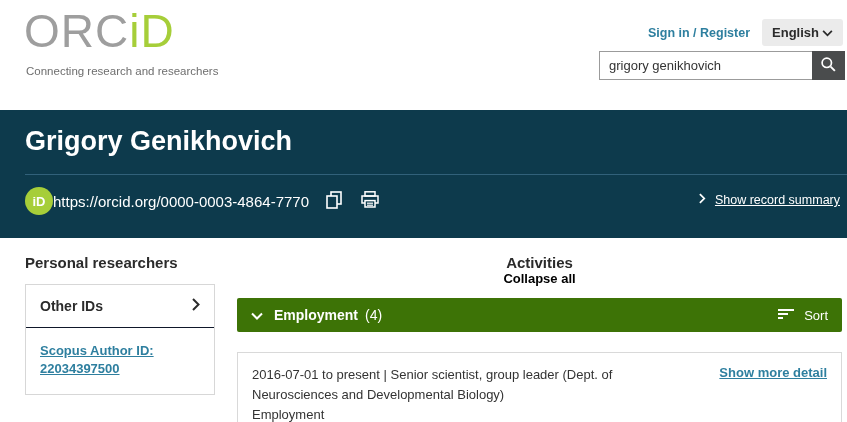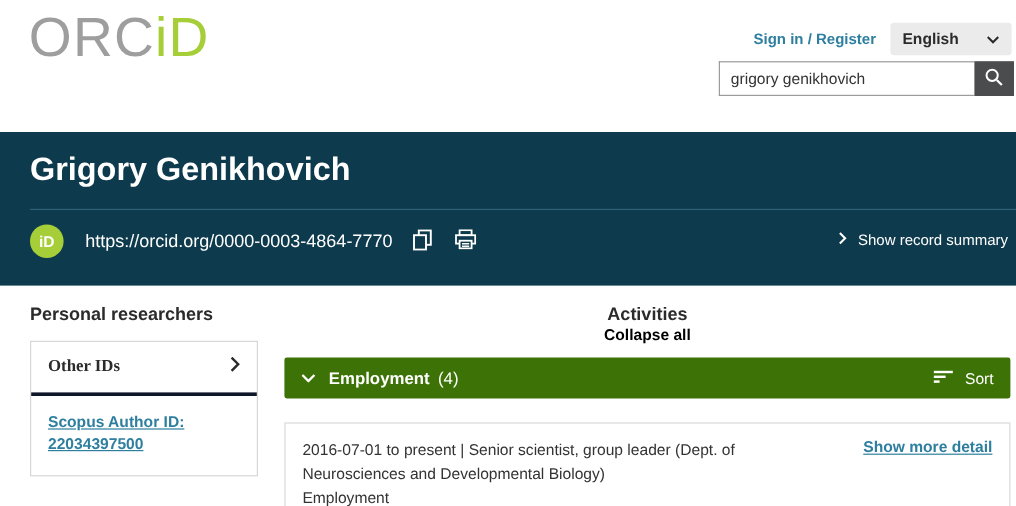--- a/index.html
+++ b/index.html
@@ -9,51 +9,51 @@
   
   .header { position:relative; height:110px; background:#fff; }
   .logo { position:absolute; left:24px; top:6px; font-size:46px; font-weight:500;
     letter-spacing:1px; line-height:1.1; cursor:pointer; }
   .logo .orc { color:#9e9e9e; }
   .logo .idg { color:#a6ce39; }
   .tagline { position:absolute; left:26px; top:65px; font-size:11.5px; color:#6e6e6e; }
 
   .topnav { position:absolute; top:19px; right:4px; display:flex; align-items:center; gap:12px; }
   .signin { color:#2e7f9f; font-size:12.5px; font-weight:700; text-decoration:none; cursor:pointer; }
-  .lang-btn { display:flex; align-items:center; gap:23px; background:#ebebeb; border:none;
+  .lang-btn { display:flex; align-items:center; gap:3px; background:#ebebeb; border:none;
     border-radius:3px; padding:6px 10px; font-family:inherit; font-size:13px; font-weight:700;
     color:#2b2b2b; cursor:pointer; }
 
   .search-wrap { position:absolute; top:51px; right:2px; display:flex; }
   .search-input { width:213px; height:29px; border:1px solid #9b9b9b; border-right:none;
     padding:0 9px; font-family:inherit; font-size:13px; color:#333; outline:none; }
   .search-btn { width:33px; height:29px; background:#4a4c4d; border:none; display:flex;
     align-items:center; justify-content:center; cursor:pointer; }
 
   
   .banner { position:relative; height:128px; background:#0d3a4c; color:#fff; }
   .person-name { position:absolute; left:25px; top:16px; font-size:27px; font-weight:700; }
   .banner-divider { position:absolute; left:25px; right:0; top:64px;
     border-top:1px solid #31617a; }
   .id-row { position:absolute; left:25px; top:77px; display:flex; align-items:center; }
   .id-badge { width:28px; height:28px; border-radius:50%; background:#a6ce39; color:#fff;
     font-weight:700; font-size:13px; display:flex; align-items:center; justify-content:center; }
-  .orcid-url { margin-left:18px; font-size:15px; color:#fff; text-decoration:none; cursor:pointer; }
+  .orcid-url { margin-left:0; font-size:15px; color:#fff; text-decoration:none; cursor:pointer; }
   .icon-btn { background:none; border:none; margin-left:15px; padding:2px; cursor:pointer;
     display:flex; align-items:center; }
   .summary-link { position:absolute; right:7px; top:83px; display:flex; align-items:center;
-    gap:9px; font-size:12.5px; color:#fff; cursor:pointer; }
+    gap:9px; font-size:12.5px; color:#fff; cursor:pointer;text-decoration:underline; }
 
   
   .content { display:flex; padding:16px 0 0 25px; gap:22px; }
   .sidebar { width:190px; flex:none; }
   .side-title { font-size:15px; font-weight:700; color:#2b2b2b; }
   .side-box { margin-top:13px; border:1px solid #d7d7d7; background:#fff; }
   .side-box-head { display:flex; justify-content:space-between; align-items:center;
-    padding:12px 14px; border-bottom:3px solid #0f172a; cursor:pointer;font-family:Liberation Serif, serif; }
+    padding:12px 14px; border-bottom:1px solid #0f172a; cursor:pointer; }
   .side-box-head .lbl { font-size:14px; font-weight:700; color:#2b2b2b; }
   .side-box-body { padding:13px 14px 17px; }
   .teal-link { color:#2e7f9f; font-size:13px; text-decoration:underline; cursor:pointer;font-weight:bold; }
 
   .main { width:605px; flex:none; }
   .main-head { display:flex; justify-content:space-between; align-items:center;flex-direction:column; }
   .main-title { font-size:15px; font-weight:700; color:#2b2b2b; }
   .collapse-all { color:#000000; font-size:13px; font-weight:700; text-decoration:none; cursor:pointer; }
 
   .section-bar { margin-top:12px; height:34px; background:#3d7306; color:#fff;
@@ -71,20 +71,21 @@
   .card-body { display:flex; justify-content:space-between; align-items:flex-start;
     padding:12px 14px 13px; }
   .detail-text { font-size:13px; color:#333; line-height:1.55; max-width:495px; }
   .show-more { font-size:13px; white-space:nowrap; margin-left:18px; }
 </style>
 </head>
 <body>
 
 <div class="header">
   <div class="logo"><span class="orc">ORC</span><span class="idg">iD</span></div>
+  <div class="tagline">Connecting research and researchers</div>
 
   <div class="topnav">
     <a class="signin">Sign in / Register</a>
     <button class="lang-btn">
       <span>English</span>
       <span>
         <svg width="11" height="7" viewBox="0 0 12 8">
             <polyline points="1,1 6,6 11,1" fill="none" stroke="#2b2b2b" stroke-width="2"></polyline>
           </svg>
       </span>

